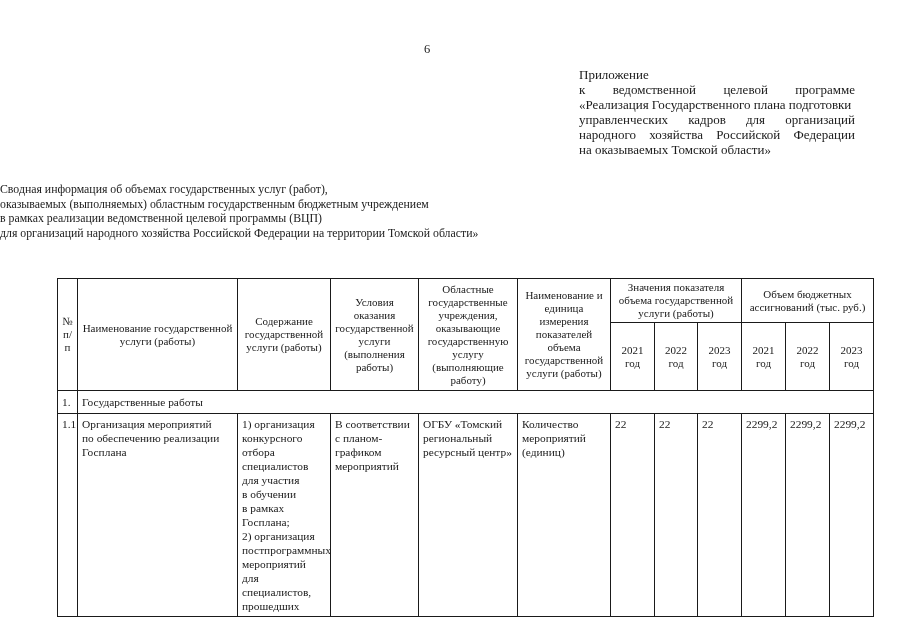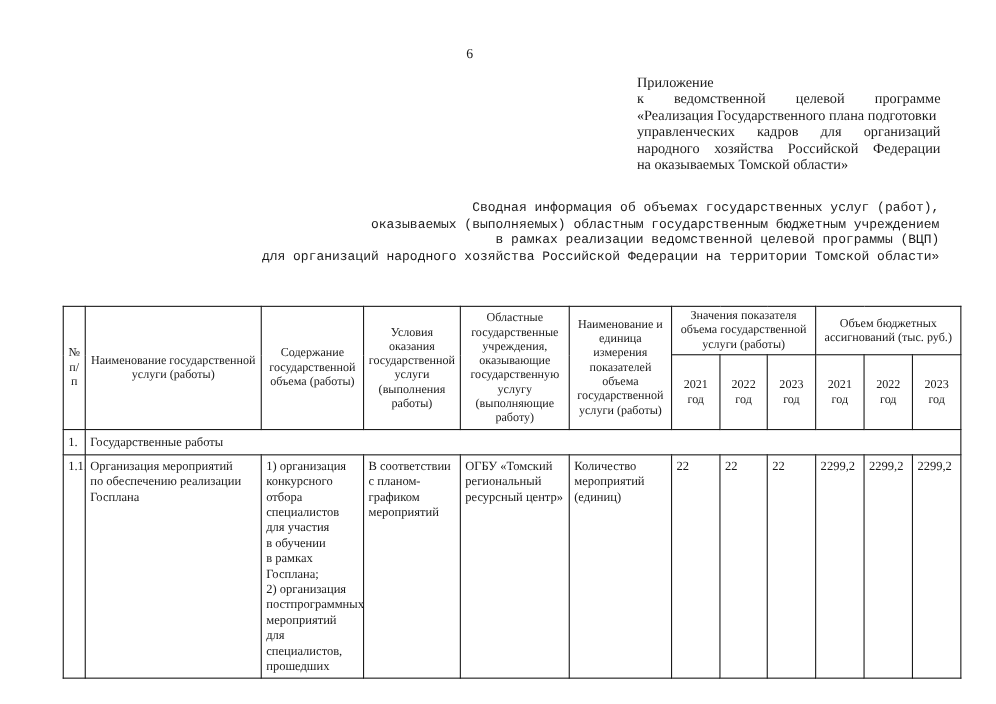--- a/index.html
+++ b/index.html
@@ -32,24 +32,23 @@
   }
   .appendix .line { text-align: left; }
   .appendix .line.justified {
     text-align: justify;
     text-align-last: justify;
   }
   .doc-title {
     position: absolute;
     top: 182px; left: 0;
     width: 854px;
-    text-align: right;
+    text-align: left;
     font-size: 11.8px;
     line-height: 14.6px;
-    font-family: Liberation Mono, monospace;
   }
   table.summary {
     position: absolute;
     top: 278px; left: 57px;
     width: 816px;
     border-collapse: collapse;
     table-layout: fixed;
   }
   table.summary th, table.summary td {
     border: 1px solid #1a1a1a;
@@ -115,21 +114,21 @@
       <col style="width:43px">
       <col style="width:44px">
       <col style="width:44px">
       <col style="width:44px">
       <col style="width:44px">
     </colgroup>
     <thead>
       <tr class="group-row">
         <th rowspan="2" class="col-num">№ п/п</th>
         <th rowspan="2">Наименование государственной услуги (работы)</th>
-        <th rowspan="2">Содержание государственной объема (работы)</th>
+        <th rowspan="2">Содержание государственной услуги (работы)</th>
         <th rowspan="2">Условия оказания государственной услуги (выполнения работы)</th>
         <th rowspan="2">Областные государственные учреждения, оказывающие государственную услугу (выполняющие работу)</th>
         <th rowspan="2">Наименование и единица измерения показателей объема государственной услуги (работы)</th>
         <th colspan="3">Значения показателя объема государственной услуги (работы)</th>
         <th colspan="3">Объем бюджетных ассигнований (тыс. руб.)</th>
       </tr>
       <tr class="years-row">
         <th>2021 год</th>
         <th>2022 год</th>
         <th>2023 год</th>

